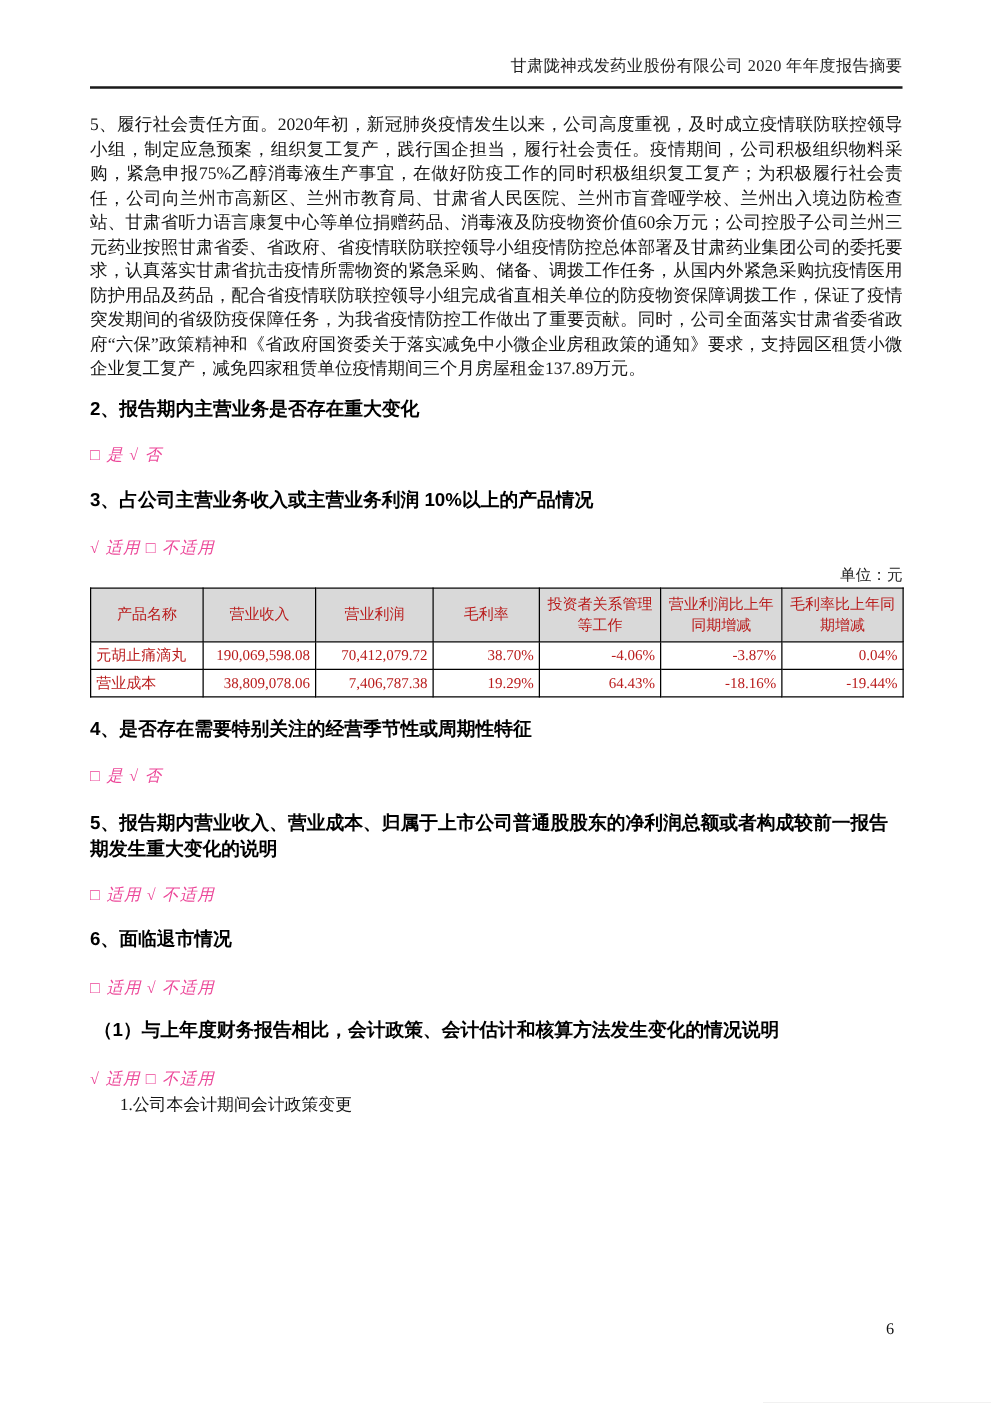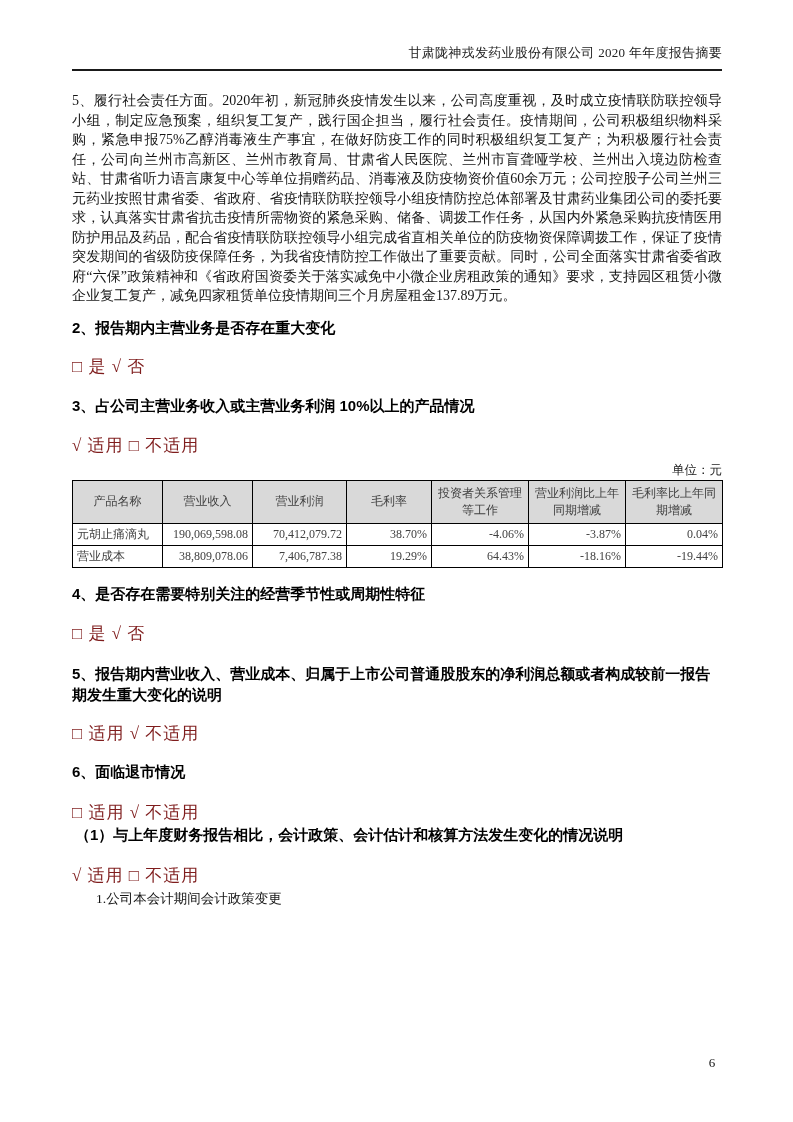--- a/index.html
+++ b/index.html
@@ -40,35 +40,36 @@
     color: #151515;
   }
   .h-num {
     font-family: "Liberation Sans", "DejaVu Sans", sans-serif;
     font-weight: bold;
     font-size: 15px;
     line-height: 21px;
     color: #000;
   }
   .choice {
-    font-size: 17px;
-    color: #7f1d1d;
+    font-size: 13px;
+    color: #ec4899;
     letter-spacing: 1px;
+    font-style: italic;
   }
   .unit-label {
     font-size: 12.5px;
     text-align: right;
     color: #222;
   }
   table.product {
     width: 100%;
     border-collapse: collapse;
     table-layout: fixed;
     font-size: 12px;
-    color: #404040;
+    color: #b91c1c;
     border: 1.5px solid #000;
     padding-left: 24px;
   }
   table.product th, table.product td {
     border: 1px solid #000;
     padding: 2px 4px;
     overflow: hidden;
   }
   table.product thead th {
     background: #d9d9d9;
@@ -111,21 +112,21 @@
   .mt-s3c  { margin-top: 18px; }
   .mt-unit { margin-top: 5px;  }
   .mt-tbl  { margin-top: 1px;  }
   .mt-s4h  { margin-top: 15px; }
   .mt-s4c  { margin-top: 18px; }
   .mt-s5h  { margin-top: 18px; }
   .mt-s5c  { margin-top: 17px; }
   .mt-s6h  { margin-top: 16px; }
   .mt-s6c  { margin-top: 19px; }
   .mt-s7h  { margin-top: 19px; }
-  .mt-s7s  { }
+  .mt-s7s  { margin-top: 15px; }
   .mt-s7c  { margin-top: 19px; }
   .mt-note { margin-top: 3px;  }
 </style>
 </head>
 <body>
 
 <div class="page">
 
   <div class="doc-header">甘肃陇神戎发药业股份有限公司 2020 年年度报告摘要</div>
 

